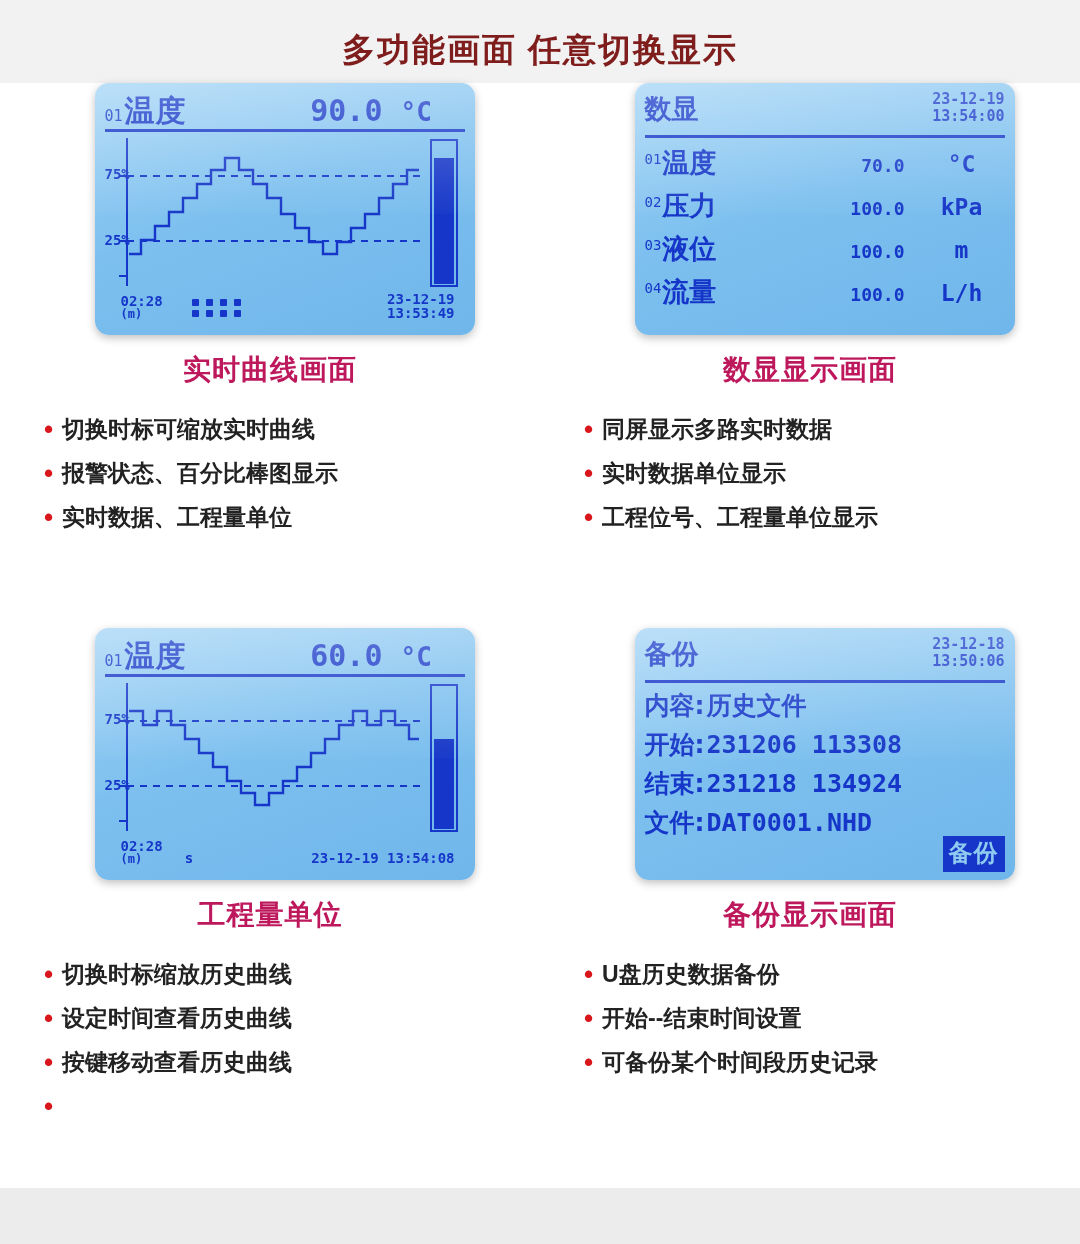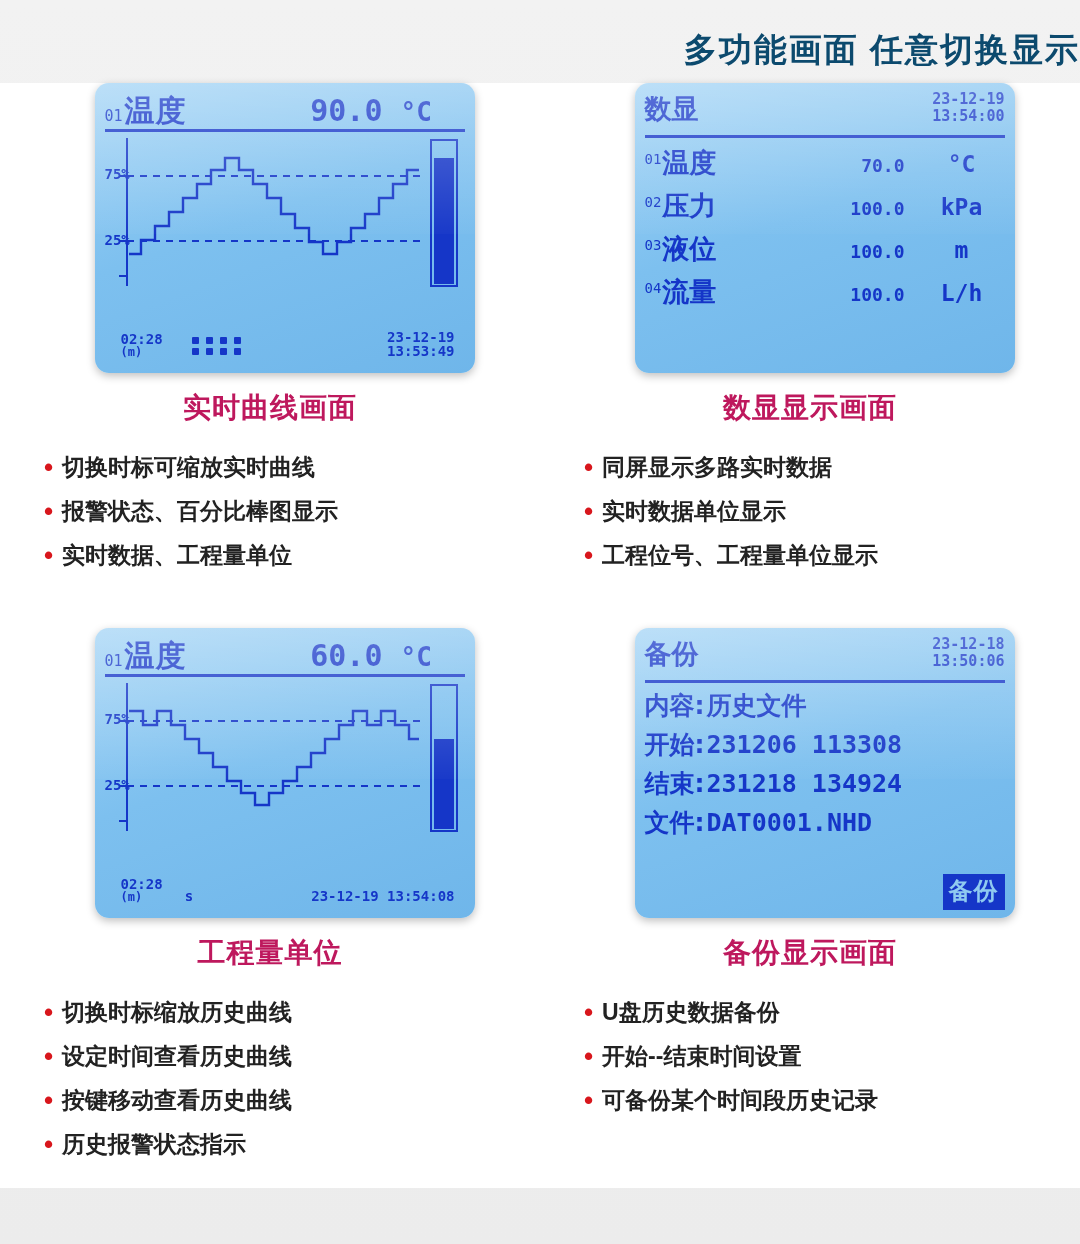--- a/index.html
+++ b/index.html
@@ -9,27 +9,27 @@
   body {
     width: 1080px;
     height: 1244px;
     background: linear-gradient(180deg, #f2f2f2 0%, #ececec 100%);
     font-family: "Liberation Sans", sans-serif;
     color: #1a1a1a;
     overflow: hidden;
     position: relative;
   }
   .page-title {
-    text-align: right;
+    text-align: center;
     font-size: 33px;
     font-weight: bold;
     letter-spacing: 2px;
     padding-top: 28px;
     padding-bottom: 10px;
-    color: #0c4a6e;
+    color: #7f1d1d;
   }
   .grid {
     display: grid;
     grid-template-columns: 540px 540px;
     grid-template-rows: 545px 560px;
     width: 1080px;
   }
   .cell {
     position: relative;
     box-sizing: border-box;
@@ -38,21 +38,21 @@
   .cell.light { background: #ffffff; }
   .cell-inner {
     display: flex;
     flex-direction: column;
     align-items: center;
   }
 
   
   .lcd {
     width: 380px;
-    height: 290px;
+    height: 252px;
     border-radius: 14px;
     background: linear-gradient(160deg, #9fd2f5 0%, #7dc0ef 45%, #6fb6ea 100%);
     box-shadow: 0 3px 8px rgba(0,0,0,0.25);
     position: relative;
     overflow: hidden;
     font-family: "DejaVu Sans Mono", monospace;
     color: #1536c8;
     margin-left: 29px;
   }
   .lcd-glare {
@@ -450,21 +450,20 @@
         <div class="bullet">
           <span class="dotmark">•</span>
           <span>设定时间查看历史曲线</span>
         </div>
         <div class="bullet">
           <span class="dotmark">•</span>
           <span>按键移动查看历史曲线</span>
         </div>
         <div class="bullet">
           <span class="dotmark">•</span>
-          <span>历史报警状态指示</span>
         </div>
       </div>
     </div>
   </div>
 
   <div class="cell light">
     <div class="cell-inner">
       <div class="lcd">
         <div class="lcd-pad">
           <div class="lcd-header">

